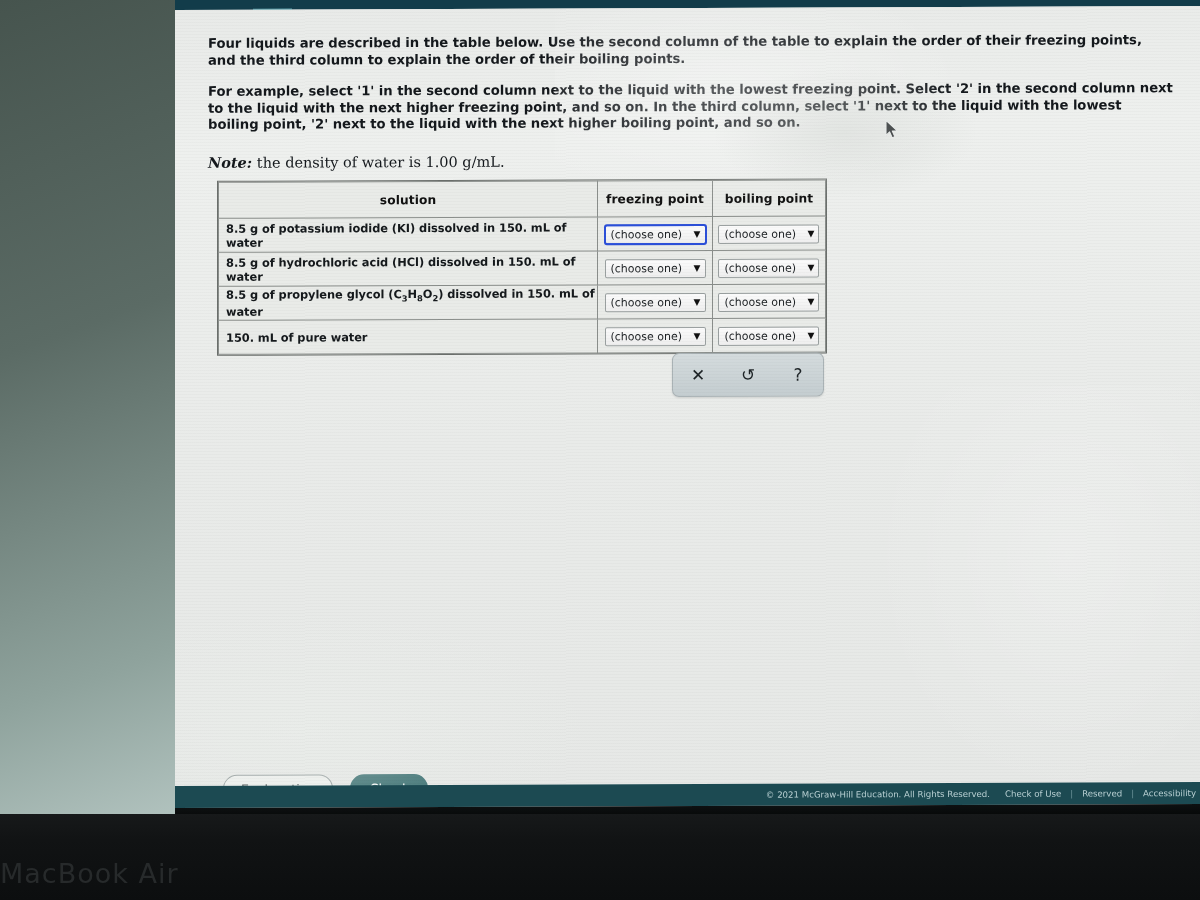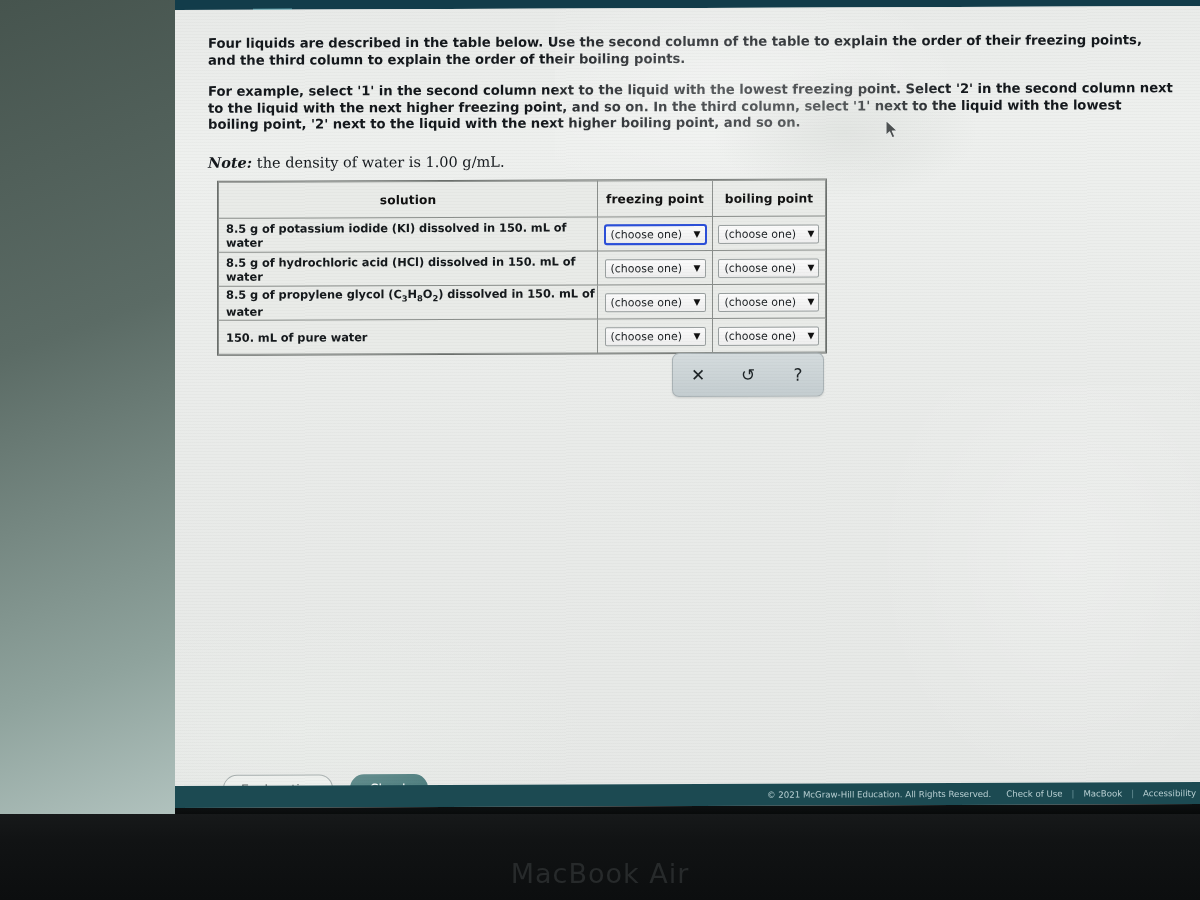--- a/index.html
+++ b/index.html
@@ -35,21 +35,21 @@
     position: absolute;
     left: 0; bottom: 0;
     width: 1200px; height: 86px;
     background: linear-gradient(180deg, #17191a 0%, #111314 30%, #0c0e0f 100%);
   }
 
   #macbook-label {
     position: absolute;
     left: 0; right: 0;
     top: 44px;
-    text-align: center;
+    text-align: left;
     color: #272a2b;
     font-size: 27px;
     letter-spacing: 1px;
     font-family: "DejaVu Sans", sans-serif;
   }
 
   #bezel-edge-left {
     position: absolute;
     left: 0; top: 818px;
     width: 200px; height: 12px;
@@ -429,21 +429,21 @@
     <div class="glare" id="glare-b"></div>
     <div class="glare" id="glare-c"></div>
     <div class="glare" id="glare-d"></div>
     <div class="glare" id="scanlines"></div>
   </div>
 
   <div id="footer">
     <span class="copy">© 2021 McGraw-Hill Education. All Rights Reserved.</span>
     <span class="flink">Check of Use</span>
     <span class="sep">|</span>
-    <span class="flink">MacBook</span>
+    <span class="flink">Reserved</span>
     <span class="sep">|</span>
     <span class="flink">Accessibility</span>
   </div>
 
   <div id="footer-shadow"></div>
 </div>
 
 <div id="bezel-edge-left"></div>
 
 <div id="bottom-bezel">

